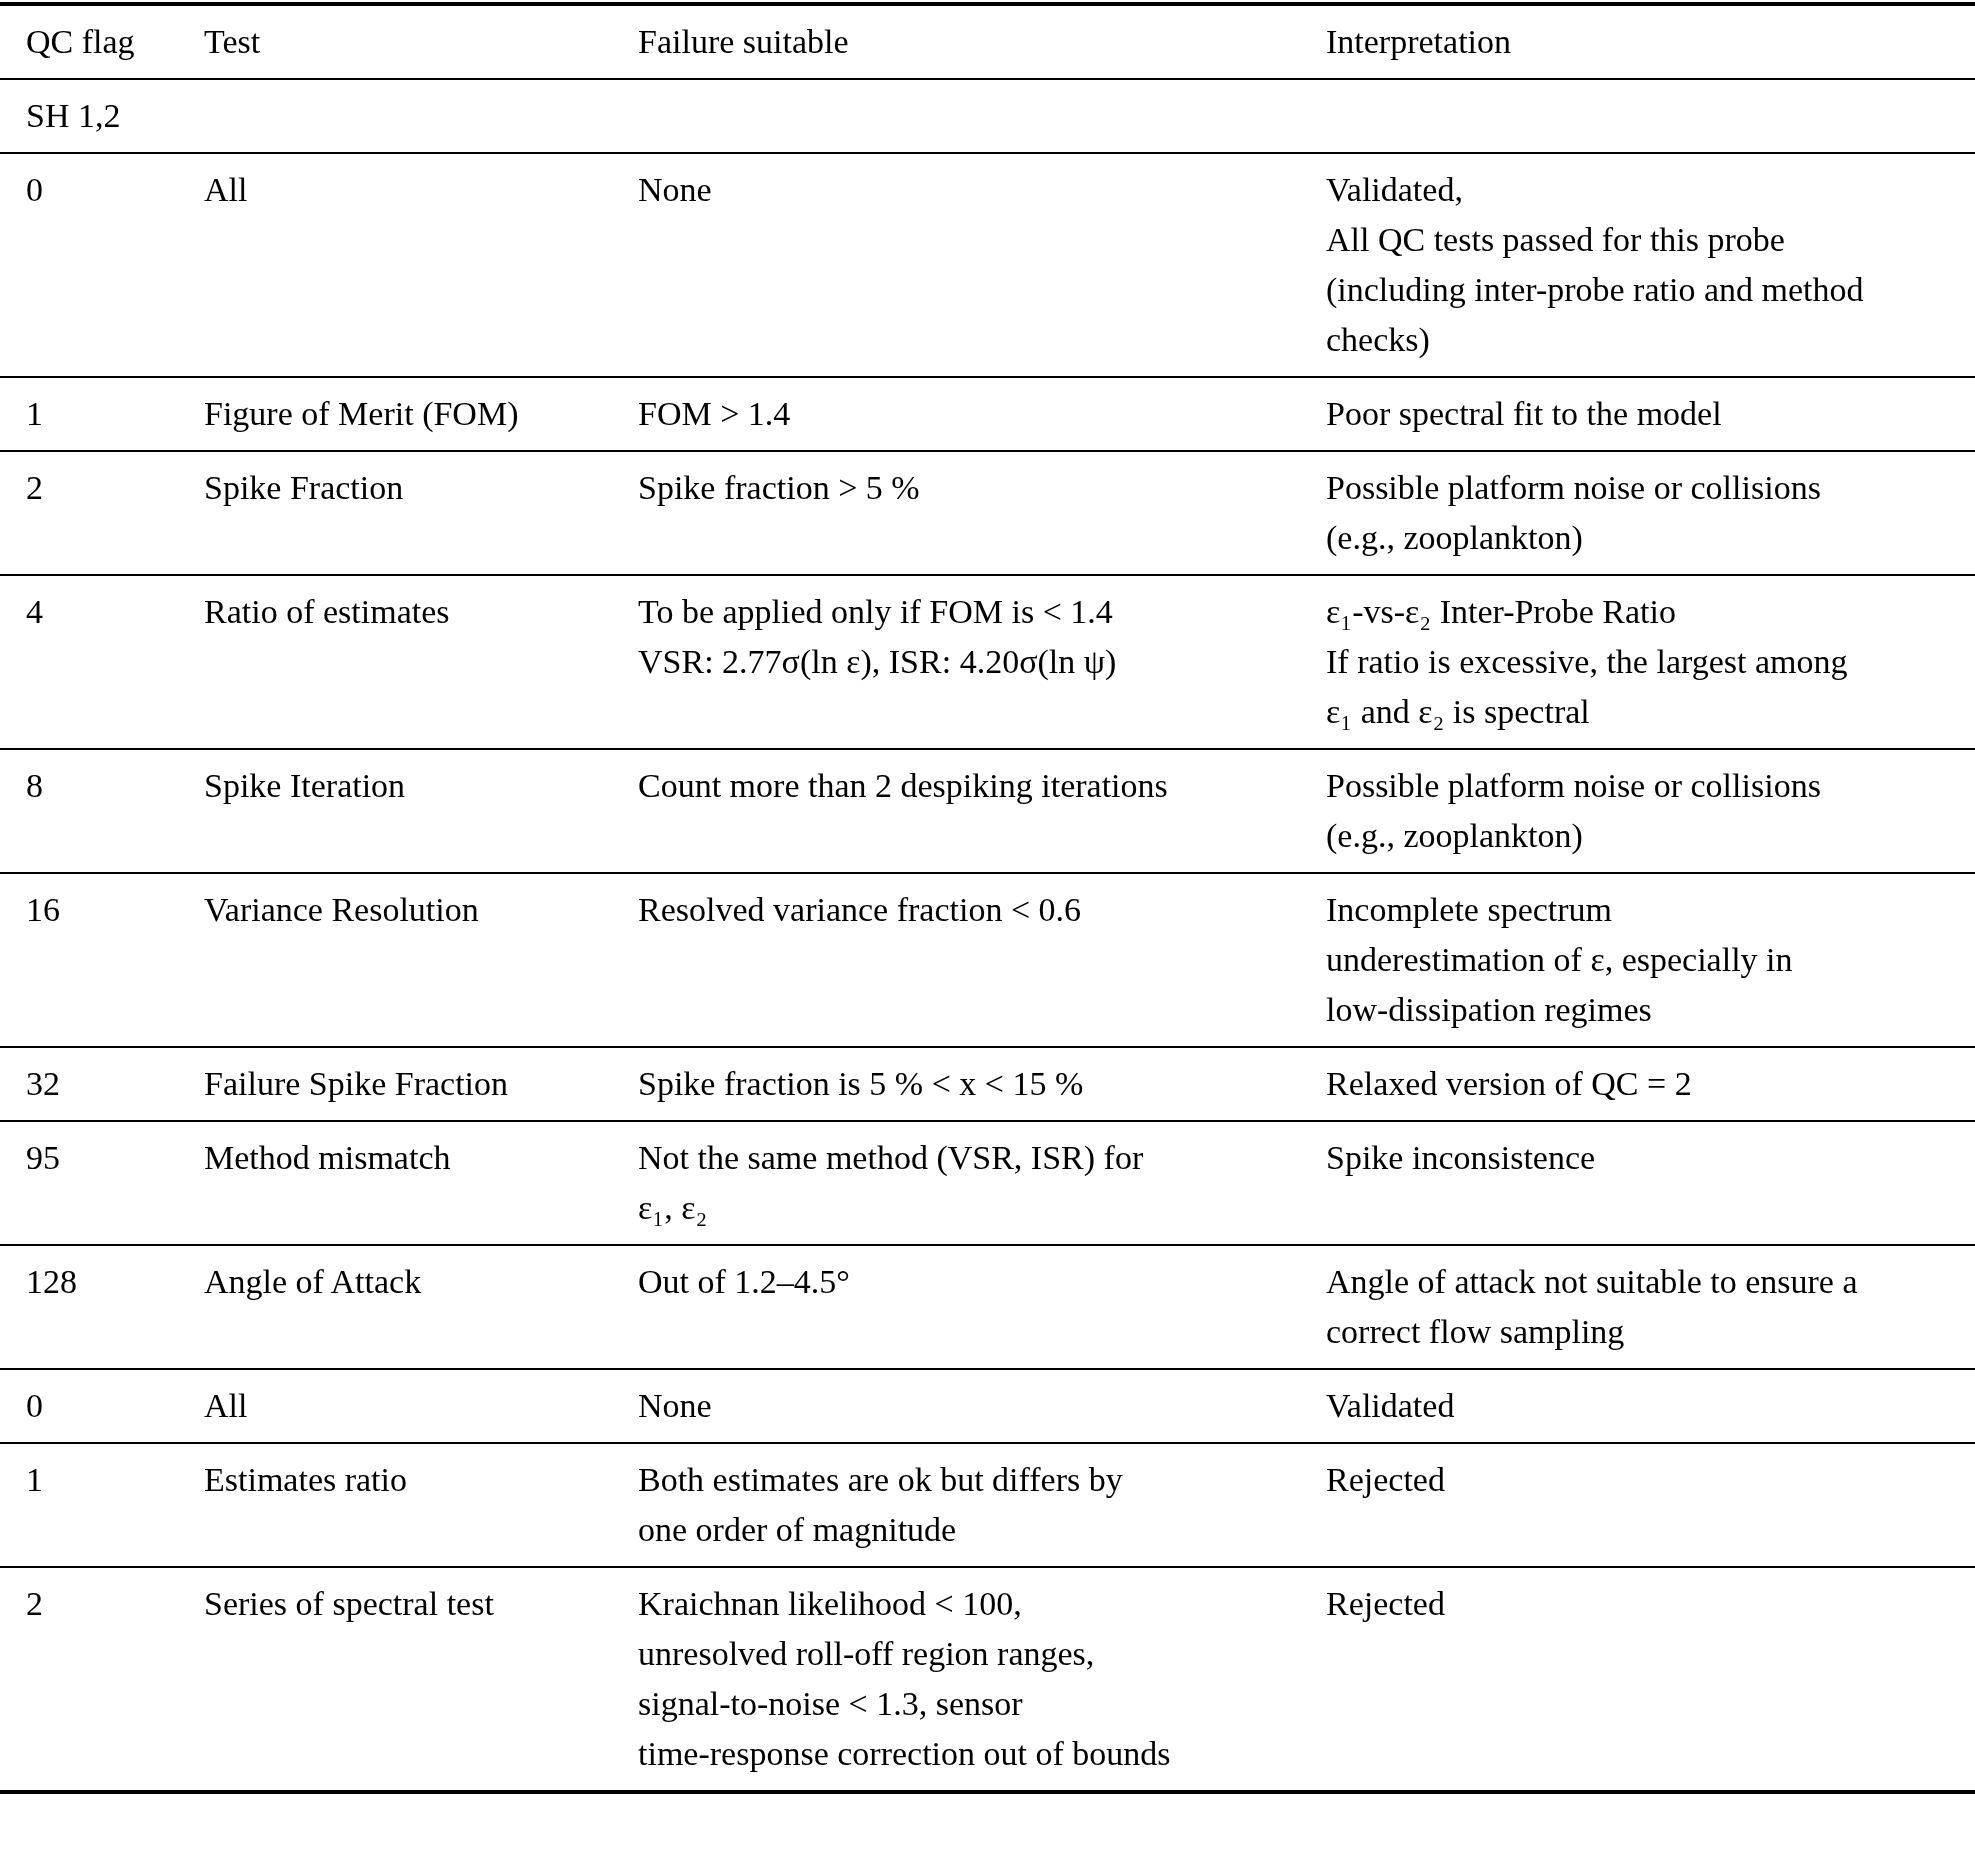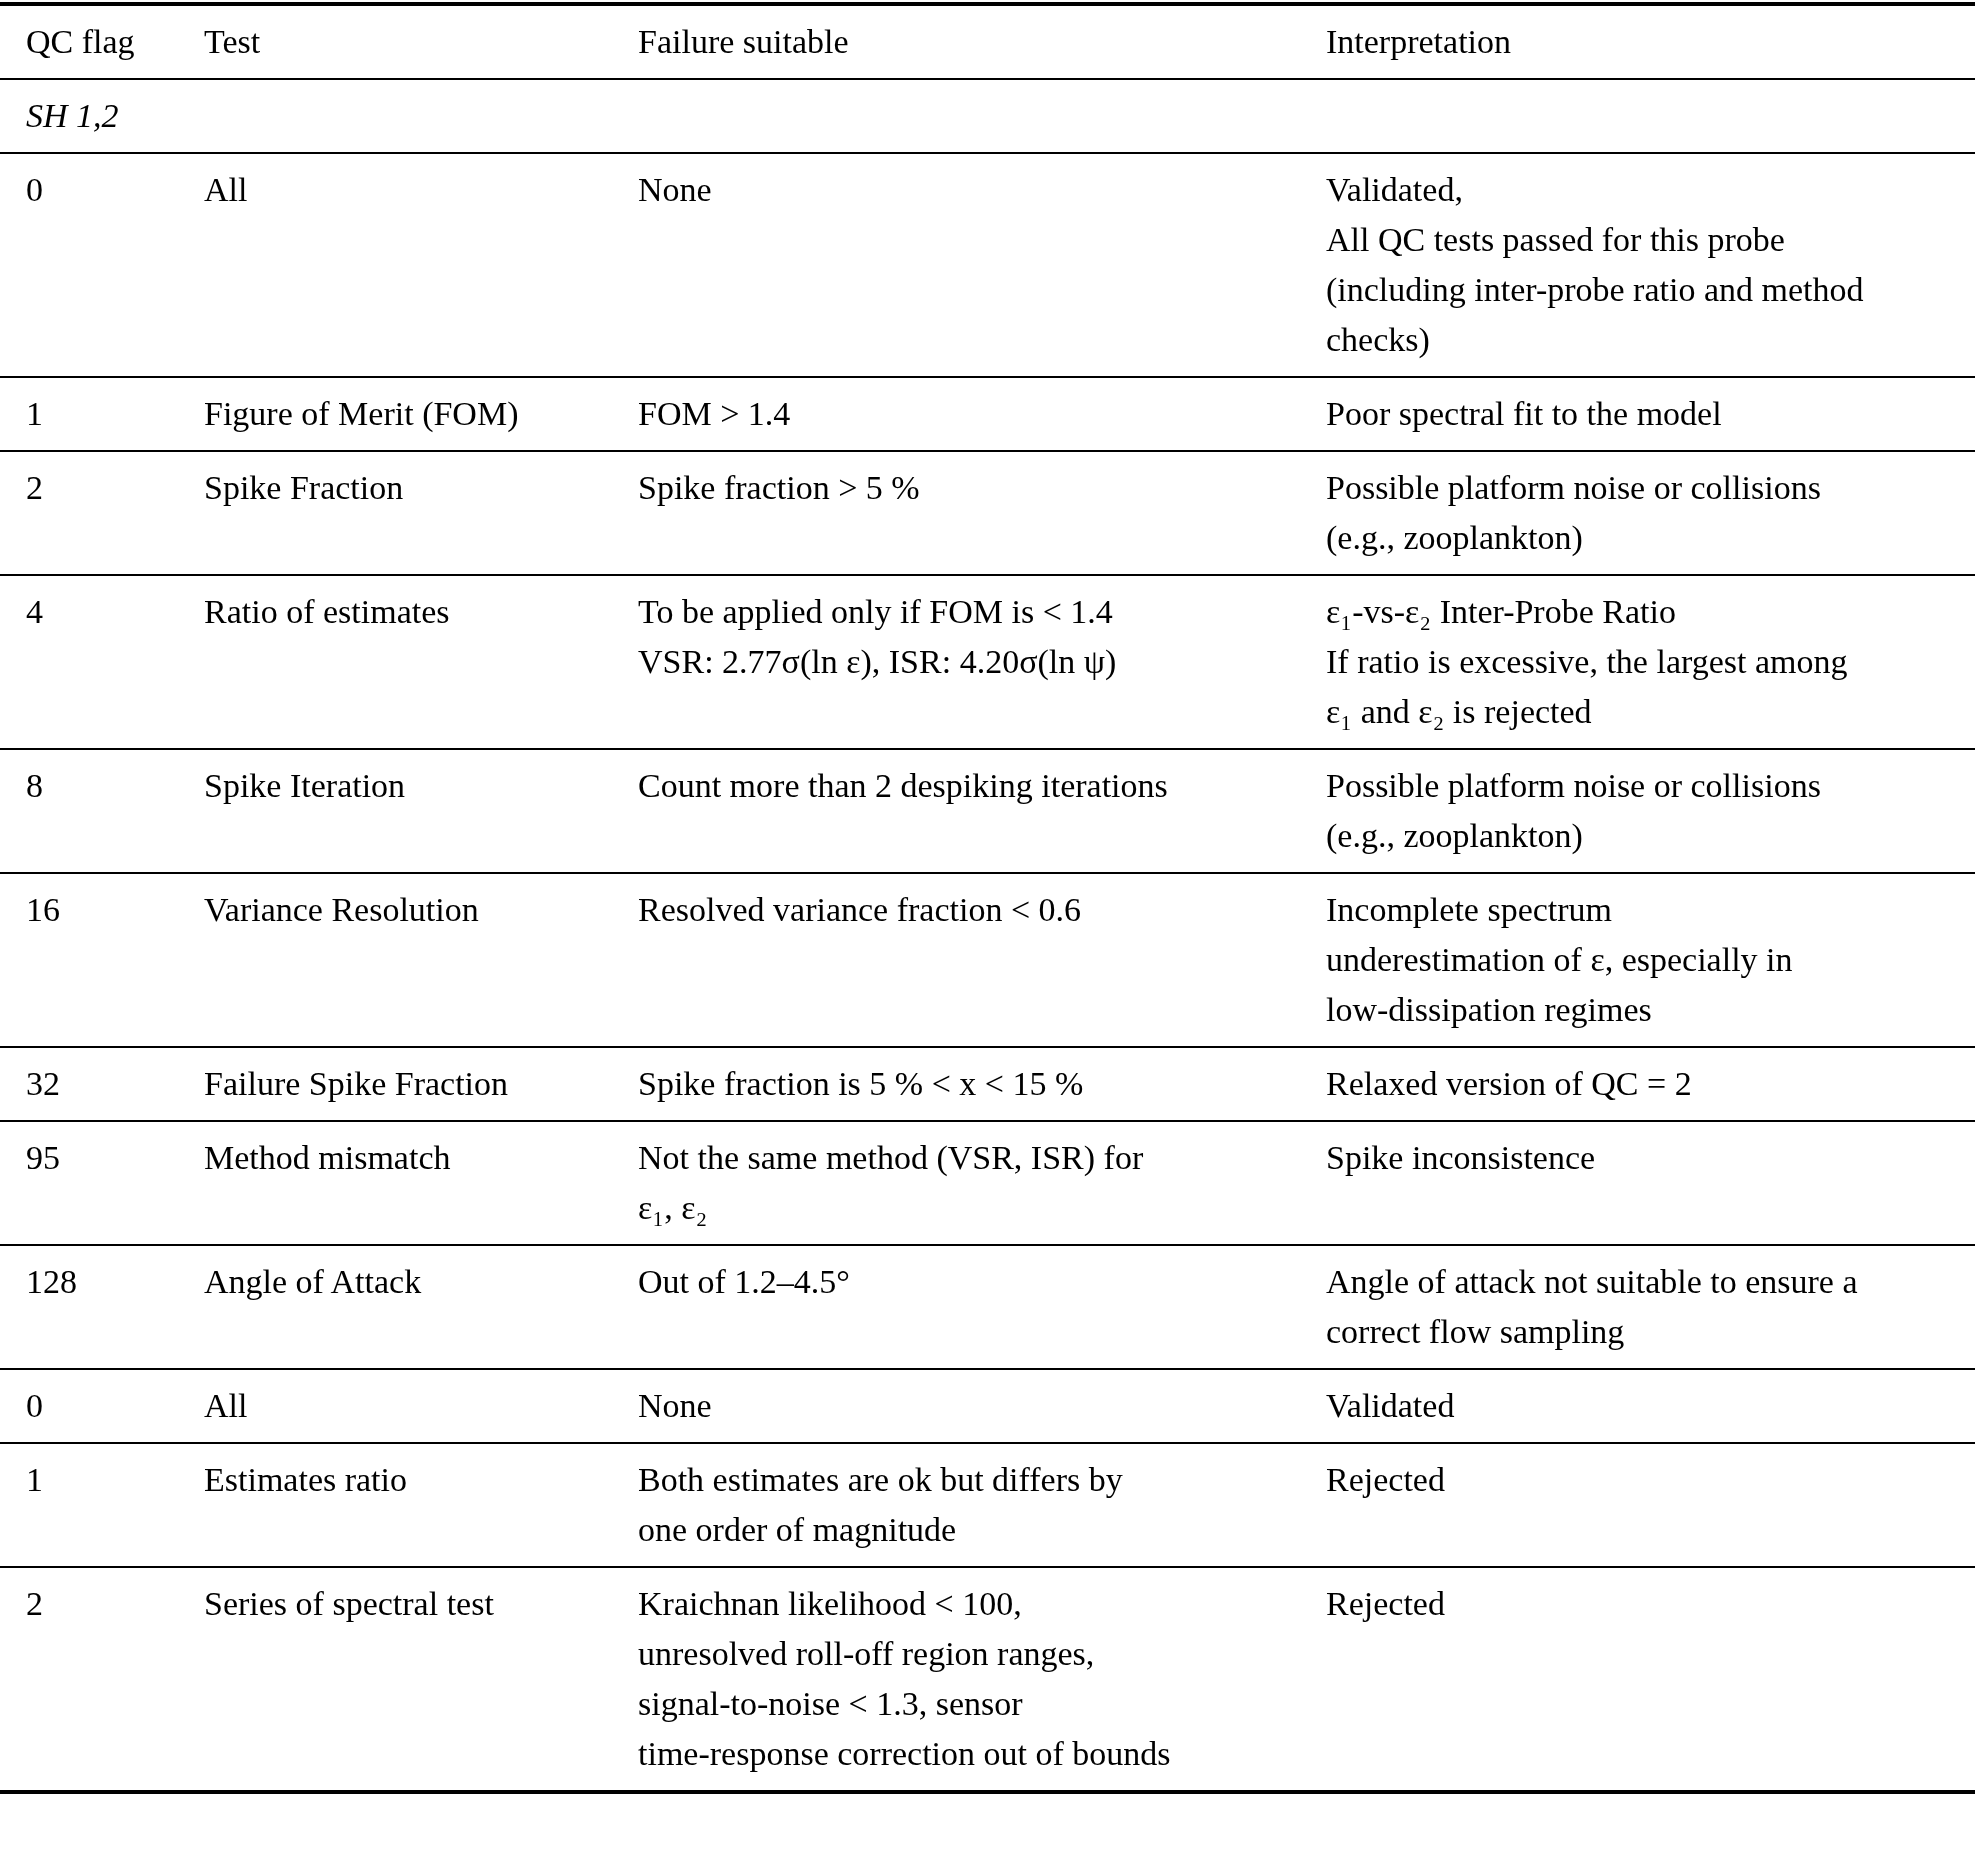--- a/index.html
+++ b/index.html
@@ -35,21 +35,20 @@
   th, td {
     vertical-align: top;
     text-align: left;
     font-weight: normal;
     padding: 11.5px 5.7px 10.5px 0;
   }
   th:first-child, td:first-child { padding-left: 26px; }
   thead th { border-bottom: 2.9px solid #000; }
   tbody td { border-bottom: 2.9px solid #000; }
   tr.section-row td {
-    font-style: italic;
   }
   .pre { white-space: pre-line; }
 </style>
 </head>
 <body>
 
 <div class="page">
   <table class="qc-table">
     <colgroup>
       <col class="c1">
@@ -92,21 +91,21 @@
         <td class="pre">Possible platform noise or collisions
 (e.g., zooplankton)</td>
       </tr>
       <tr>
         <td>4</td>
         <td class="pre">Ratio of estimates</td>
         <td class="pre">To be applied only if FOM is &lt; 1.4
 VSR: 2.77σ(ln ε), ISR: 4.20σ(ln ψ)</td>
         <td class="pre">ε₁-vs-ε₂ Inter-Probe Ratio
 If ratio is excessive, the largest among
-ε₁ and ε₂ is rejected</td>
+ε₁ and ε₂ is spectral</td>
       </tr>
       <tr>
         <td>8</td>
         <td class="pre">Spike Iteration</td>
         <td class="pre">Count more than 2 despiking iterations</td>
         <td class="pre">Possible platform noise or collisions
 (e.g., zooplankton)</td>
       </tr>
       <tr>
         <td>16</td>

